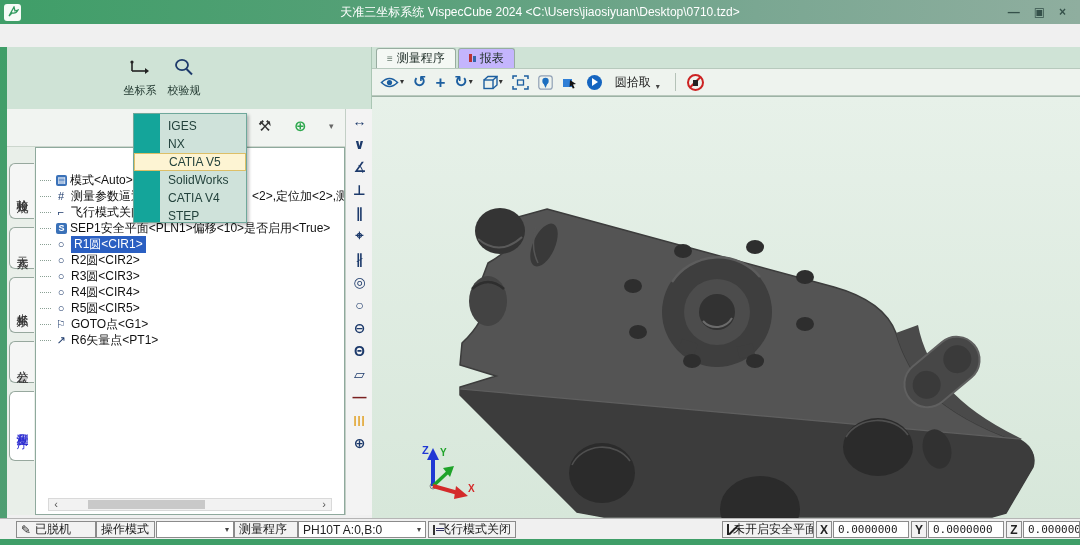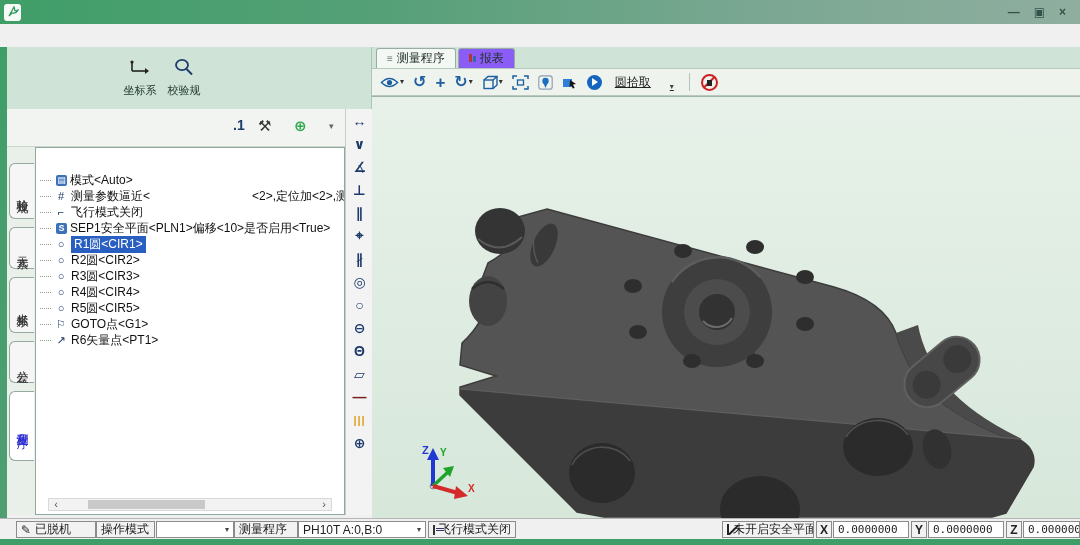--- a/index.html
+++ b/index.html
@@ -67,27 +67,27 @@
   .menu-item.hl { background:#fdf4d3; border:1px solid #ddbf67; line-height:14px; }
   .menu-item .sub-arr { position:absolute; right:5px; font-size:8px; top:1px; color:#333; }
   .menu-sep { position:relative; z-index:1; height:1px; background:#9fc0b3; margin:2px 2px 2px 30px; }
   .submenu { position:absolute; left:133px; top:113px; width:114px; height:110px; background:#cfe2da; border:1px solid #6fa89b; z-index:21; box-shadow:2px 2px 3px rgba(0,0,0,.25); }
   .submenu .menu-item { height:18px; line-height:18px; }
   .submenu .menu-item.hl { line-height:16px; }
 
   
   .rightpanel { position:absolute; left:372px; top:47px; width:708px; height:471px; }
   .rtabs { height:22px; background:#cfe3d6; display:flex; align-items:flex-end; padding-left:4px; gap:2px; border-bottom:1px solid #b7c9bd; }
-  .rtab { height:20px; display:flex; align-items:center; gap:4px; padding:0 10px; border:1px solid #98aca0; border-bottom:none; background:#8b5cf6; font-size:12px; color:#23322c; border-radius:3px 3px 0 0; }
+  .rtab { height:20px; display:flex; align-items:center; gap:4px; padding:0 10px; border:1px solid #98aca0; border-bottom:none; background:#c4b5fd; font-size:12px; color:#23322c; border-radius:3px 3px 0 0; }
   .rtab.active { background:#f4f8f4; }
   .rtoolbar { height:27px; background:#eef3ee; border-bottom:1px solid #b9c9bd; display:flex; align-items:center; padding-left:8px; gap:9px; }
   .vt-ic { color:#1d5fa0; font-size:16px; font-weight:bold; line-height:1; display:flex; align-items:center; }
   .dd { font-size:8px; color:#333; margin-left:1px; }
   .vt-sep { width:1px; height:18px; background:#b5c2b8; margin:0 2px; }
-  .pick { display:flex; align-items:flex-end; gap:19px; font-size:12px; color:#222; padding:2px 4px;text-decoration:underline; }
+  .pick { display:flex; align-items:flex-end; gap:5px; font-size:12px; color:#222; padding:2px 4px; }
   .play-ic { width:15px; height:15px; border-radius:50%; background:#1565c0; display:flex; align-items:center; justify-content:center; }
   .play-ic i { display:block; width:0; height:0; border-left:6px solid #fff; border-top:4px solid transparent; border-bottom:4px solid transparent; margin-left:2px; }
   .ban-ic { position:relative; width:17px; height:17px; border:2px solid #cc2222; border-radius:50%; }
   .ban-ic::before { content:""; position:absolute; left:-1px; top:5.5px; width:15px; height:2px; background:#cc2222; transform:rotate(-45deg); }
   .ban-ic i { position:absolute; left:4px; top:4px; width:5px; height:6px; background:#222; }
 
   .viewport { position:relative; height:422px; background:linear-gradient(180deg,#e7f1e9 0%,#d9e8dc 55%,#dcead e 100%);
     background:linear-gradient(180deg,#e7f1e9,#d7e7da); border-top:1px solid #9db2a5; overflow:hidden; }
 
   
@@ -109,20 +109,21 @@
 <body>
 
 <div id="app">
 
   <div class="titlebar">
     <span class="app-ico">
       <svg width="12" height="12" viewBox="0 0 12 12">
           <path d="M2 10 L7 1 L8 5 L11 4 Q9 8 5 7 Z" fill="none" stroke="#2f9a5e" stroke-width="1.3"></path>
         </svg>
     </span>
+    <span class="title">天准三坐标系统 VispecCube 2024  &lt;C:\Users\jiaosiyuan\Desktop\0710.tzd&gt;</span>
     <span class="win-controls">
       <span>—</span>
       <span>▣</span>
       <span>×</span>
     </span>
   </div>
 
 
   <div class="edge-left"></div>
   <div class="edge-right"></div>
@@ -383,20 +384,31 @@
           <path d="M46,44 L58,54 L44,57 Z" fill="#d42a2a"></path>
           <text x="12" y="12" font-size="11" font-weight="bold" fill="#2038d4">Z</text>
           <text x="30" y="14" font-size="10" font-weight="bold" fill="#1fa32a">Y</text>
           <text x="58" y="50" font-size="10" font-weight="bold" fill="#d42a2a">X</text>
         </svg>
       </div>
     </div>
   </div>
 
 
+  <div class="submenu">
+    <div class="gutter"></div>
+    <div style="position:relative;padding-top:3px">
+      <div class="menu-item">IGES</div>
+      <div class="menu-item">NX</div>
+      <div class="menu-item hl">CATIA V5</div>
+      <div class="menu-item">SolidWorks</div>
+      <div class="menu-item">CATIA V4</div>
+      <div class="menu-item">STEP</div>
+    </div>
+  </div>
 
   <div class="statusbar">
     <div class="seg" style="left:16px;width:80px">
       <span class="ic-pen">✎</span>
       <span>已脱机</span>
     </div>
     <div class="seg" style="left:96px;width:59px">
       <span>操作模式</span>
     </div>
     <div class="seg white" style="left:156px;width:78px">

